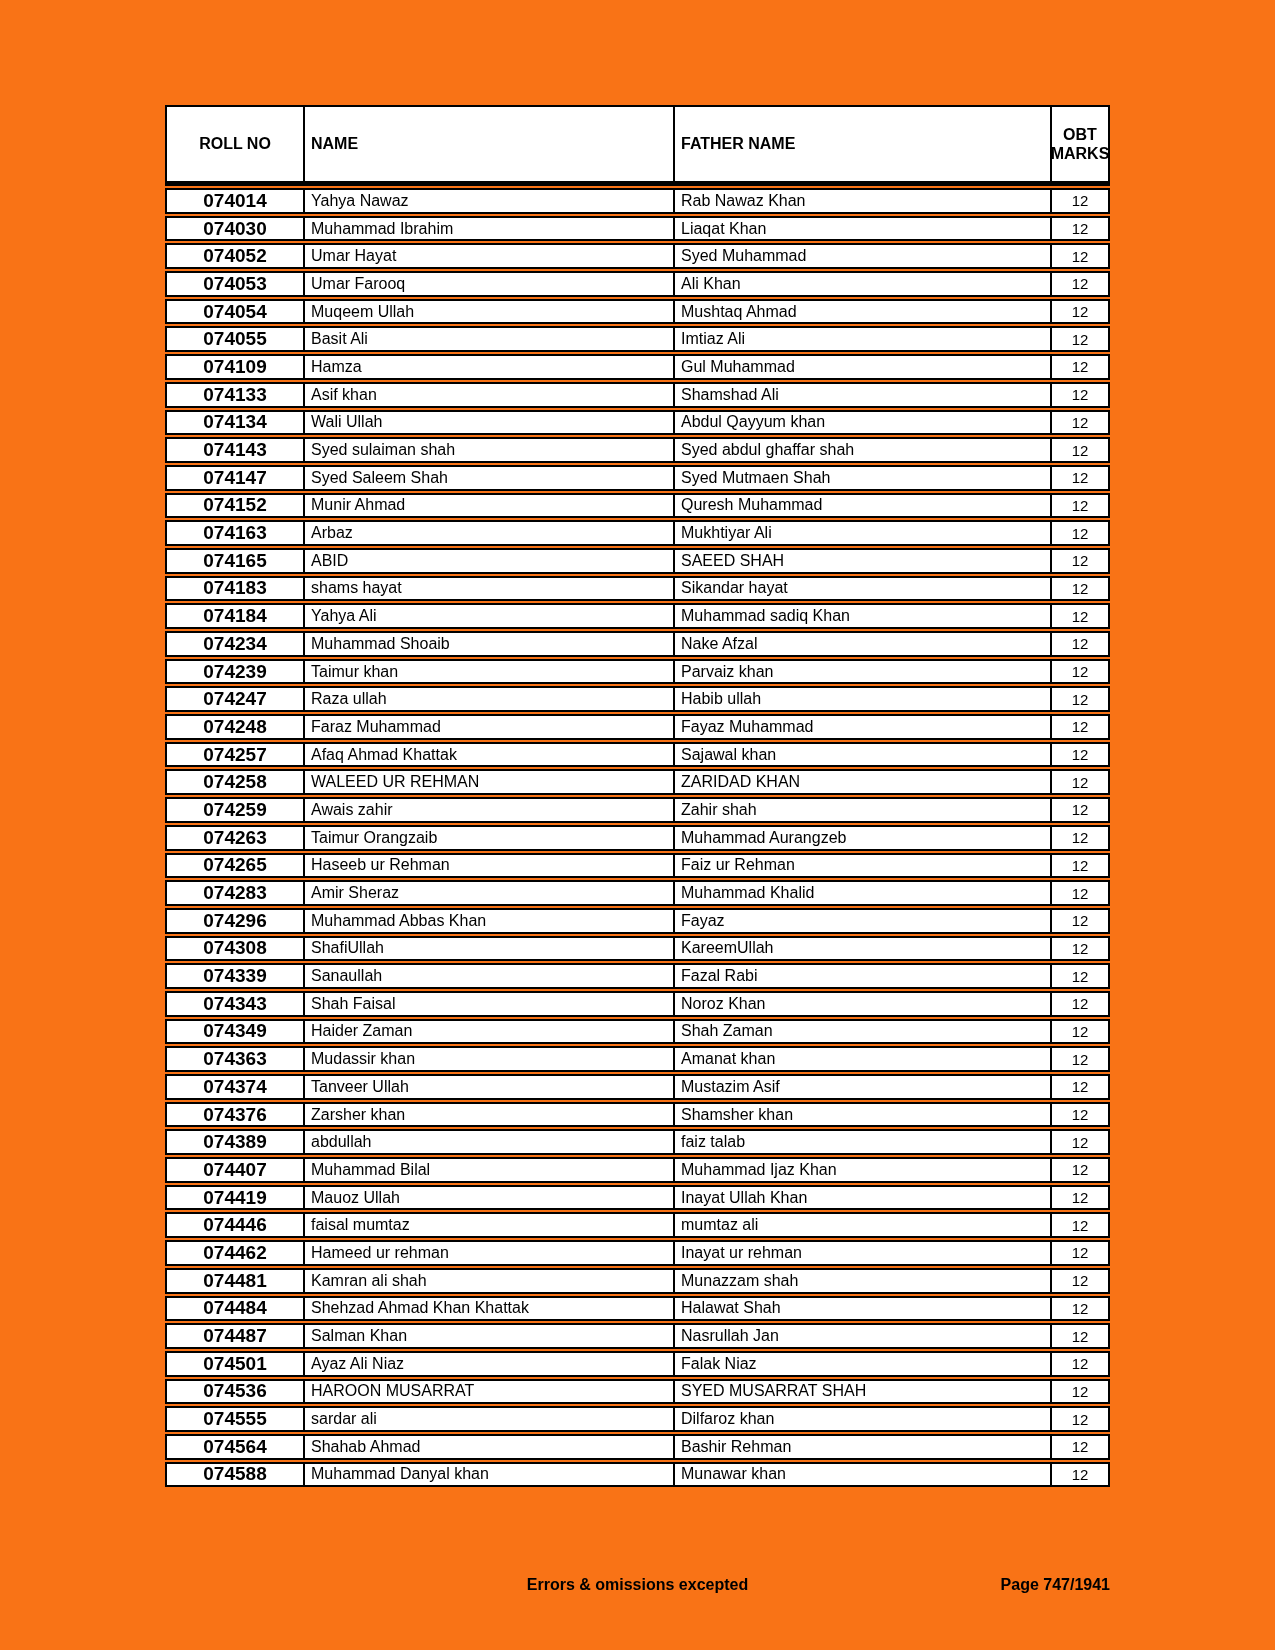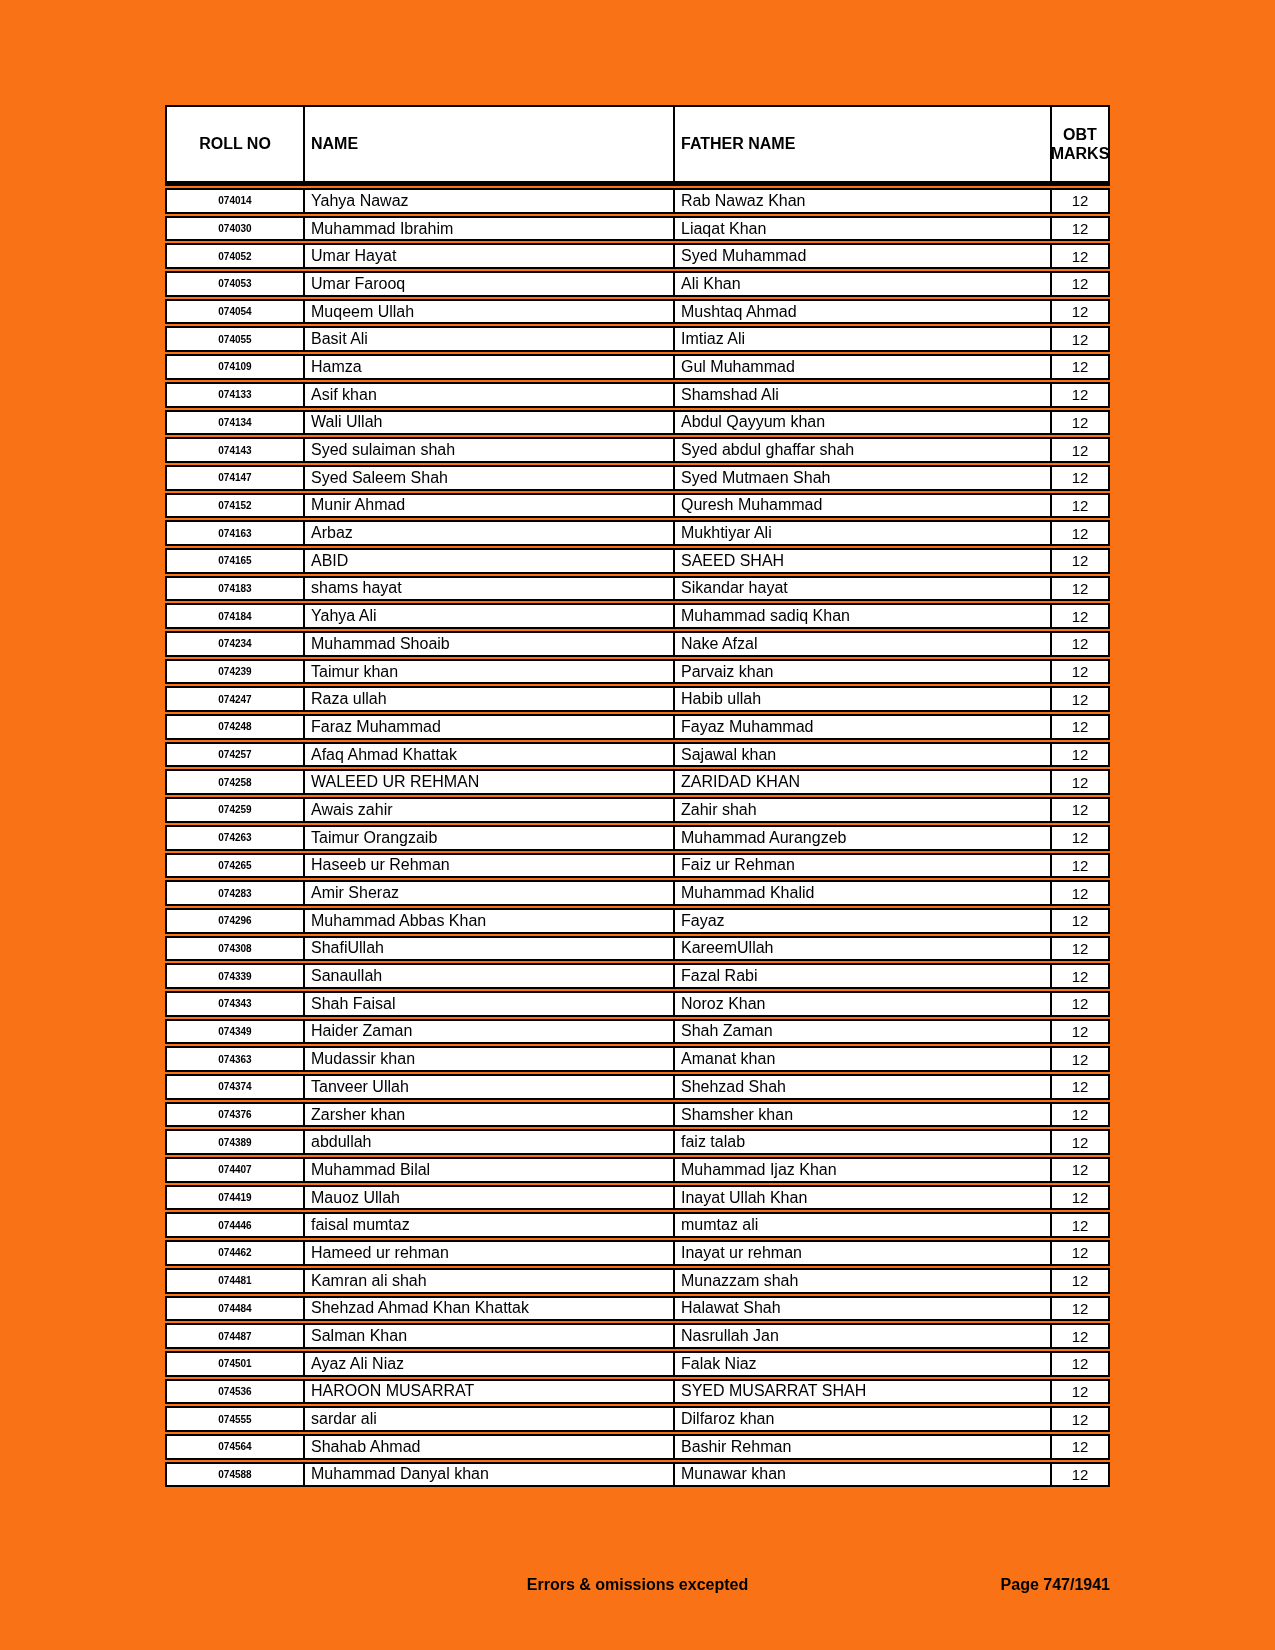--- a/index.html
+++ b/index.html
@@ -43,21 +43,21 @@
     align-items: center;
     overflow: hidden;
     white-space: nowrap;
   }
   .cell + .cell {
     border-left: 2px solid #000000;
   }
   .cell.c-roll {
     justify-content: center;
     font-weight: bold;
-    font-size: 10px;
+    font-size: 19px;
   }
   .cell.c-name, .cell.c-father {
     justify-content: flex-start;
     padding-left: 6px;
     font-size: 16px;
   }
   .cell.c-marks {
     justify-content: center;
     font-size: 15px;
     margin-left: 15px;
@@ -328,21 +328,21 @@
   <div class="trow">
     <div class="cell c-roll">074363</div>
     <div class="cell c-name">Mudassir khan</div>
     <div class="cell c-father">Amanat khan</div>
     <div class="cell c-marks">12</div>
   </div>
 
   <div class="trow">
     <div class="cell c-roll">074374</div>
     <div class="cell c-name">Tanveer Ullah</div>
-    <div class="cell c-father">Shehzad Shah</div>
+    <div class="cell c-father">Mustazim Asif</div>
     <div class="cell c-marks">12</div>
   </div>
 
   <div class="trow">
     <div class="cell c-roll">074376</div>
     <div class="cell c-name">Zarsher khan</div>
     <div class="cell c-father">Shamsher khan</div>
     <div class="cell c-marks">12</div>
   </div>
 

